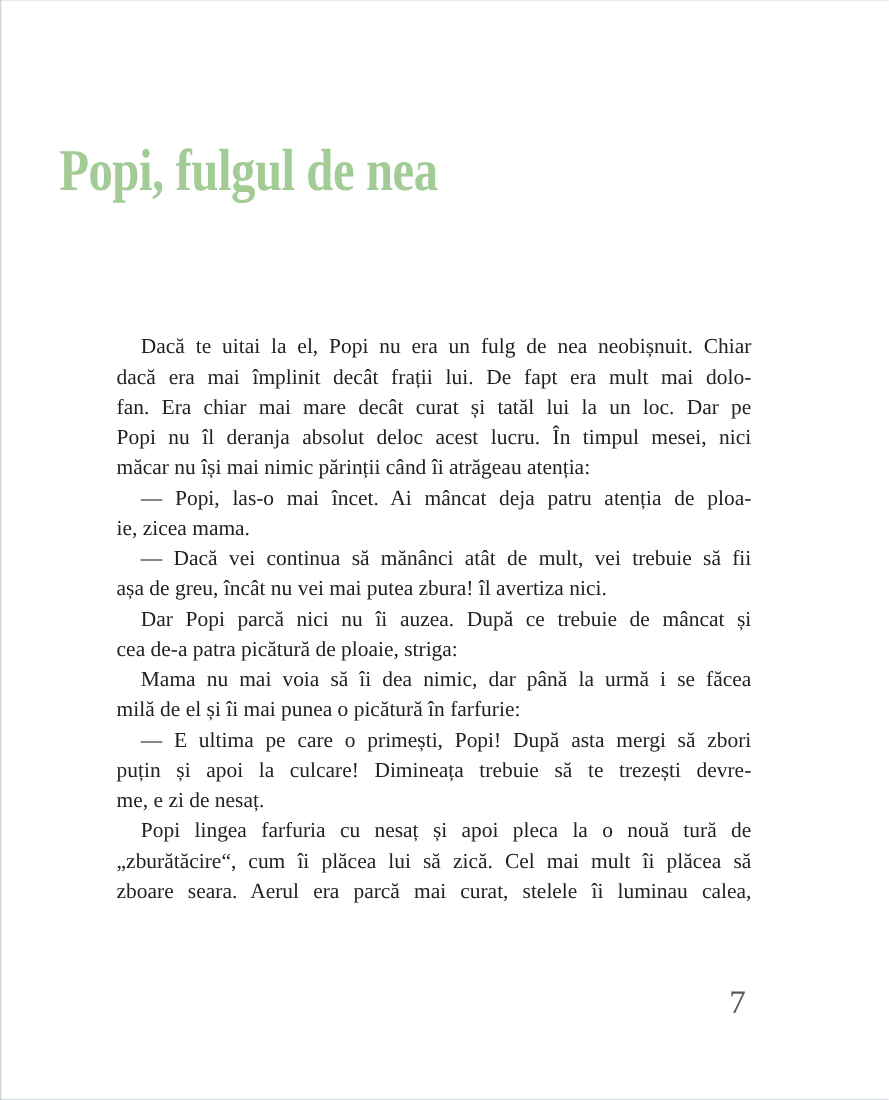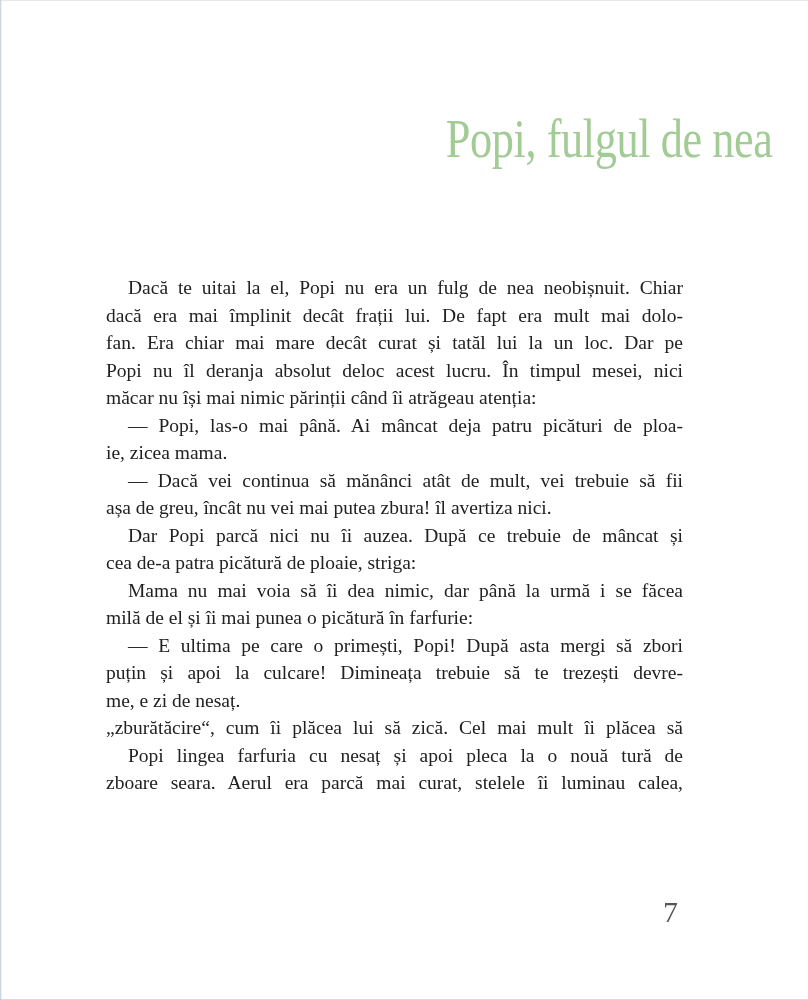--- a/index.html
+++ b/index.html
@@ -30,36 +30,36 @@
   .edge-bottom {
     position: absolute;
     left: 0; right: 0; bottom: 0;
     height: 1px;
     background: rgba(180,188,200,0.55);
   }
   .title {
     position: absolute;
     left: 0; right: 0;
     top: 110px;
-    margin: 0;
-    text-align: right;
-    font-weight: normal;
+    margin: 16px;
+    text-align: left;
+    font-weight: bold;
     font-size: 54px;
     line-height: 1.1;
     letter-spacing: -0.5px;
   }
   .title .condensed {
     display: inline-block;
     transform: scaleX(0.82);
     transform-origin: 50% 50%;
   }
   .text-block {
     position: absolute;
     left: 106px;
-    top: 274px;
+    top: 302px;
     width: 577px;
   }
   .paragraph { margin: 0; }
   .ln {
     font-size: 19.5px;
     line-height: 27.5px;
     text-align: justify;
     text-align-last: justify;
   }
   .ln.para-start { text-indent: 22px; }
@@ -84,41 +84,41 @@
 
   <main class="text-block" style="color: rgb(33, 33, 33);">
       <div class="paragraph">
         <div class="ln para-start">Dacă te uitai la el, Popi nu era un fulg de nea neobișnuit. Chiar</div>
         <div class="ln">dacă era mai împlinit decât frații lui. De fapt era mult mai dolo-</div>
         <div class="ln">fan. Era chiar mai mare decât curat și tatăl lui la un loc. Dar pe</div>
         <div class="ln">Popi nu îl deranja absolut deloc acest lucru. În timpul mesei, nici</div>
         <div class="ln para-end">măcar nu își mai nimic părinții când îi atrăgeau atenția:</div>
       </div>
       <div class="paragraph">
-        <div class="ln para-start">— Popi, las-o mai până. Ai mâncat deja patru picături de ploa-</div>
+        <div class="ln para-start">— Popi, las-o mai încet. Ai mâncat deja patru atenția de ploa-</div>
         <div class="ln para-end">ie, zicea mama.</div>
       </div>
       <div class="paragraph">
         <div class="ln para-start">— Dacă vei continua să mănânci atât de mult, vei trebuie să fii</div>
         <div class="ln para-end">așa de greu, încât nu vei mai putea zbura! îl avertiza nici.</div>
       </div>
       <div class="paragraph">
         <div class="ln para-start">Dar Popi parcă nici nu îi auzea. După ce trebuie de mâncat și</div>
         <div class="ln para-end">cea de-a patra picătură de ploaie, striga:</div>
       </div>
       <div class="paragraph">
         <div class="ln para-start">Mama nu mai voia să îi dea nimic, dar până la urmă i se făcea</div>
         <div class="ln para-end">milă de el și îi mai punea o picătură în farfurie:</div>
       </div>
       <div class="paragraph">
         <div class="ln para-start">— E ultima pe care o primești, Popi! După asta mergi să zbori</div>
         <div class="ln">puțin și apoi la culcare! Dimineața trebuie să te trezești devre-</div>
         <div class="ln para-end">me, e zi de nesaț.</div>
       </div>
       <div class="paragraph">
+        <div class="ln para-start">Popi lingea farfuria cu nesaț și apoi pleca la o nouă tură de</div>
         <div class="ln">„zburătăcire“, cum îi plăcea lui să zică. Cel mai mult îi plăcea să</div>
-        <div class="ln para-start">Popi lingea farfuria cu nesaț și apoi pleca la o nouă tură de</div>
         <div class="ln">zboare seara. Aerul era parcă mai curat, stelele îi luminau calea,</div>
       </div>
     </main>
 
   <div class="page-number" style="color: rgb(84, 88, 90);">7</div>
 </div>
 
 </body></html>

